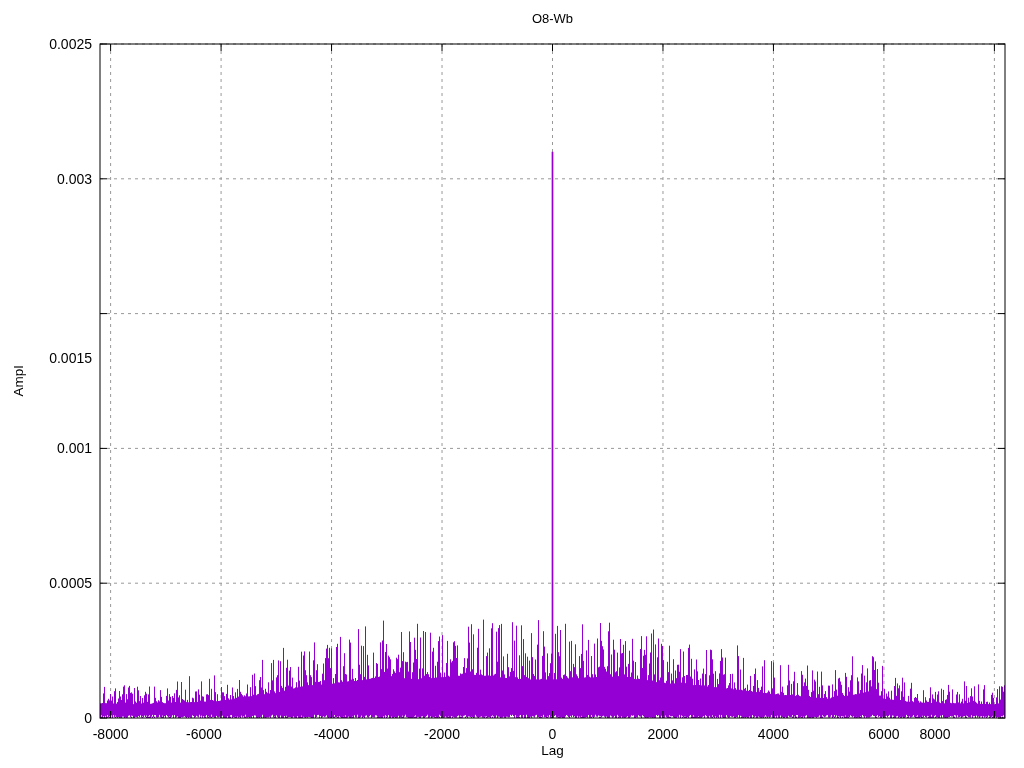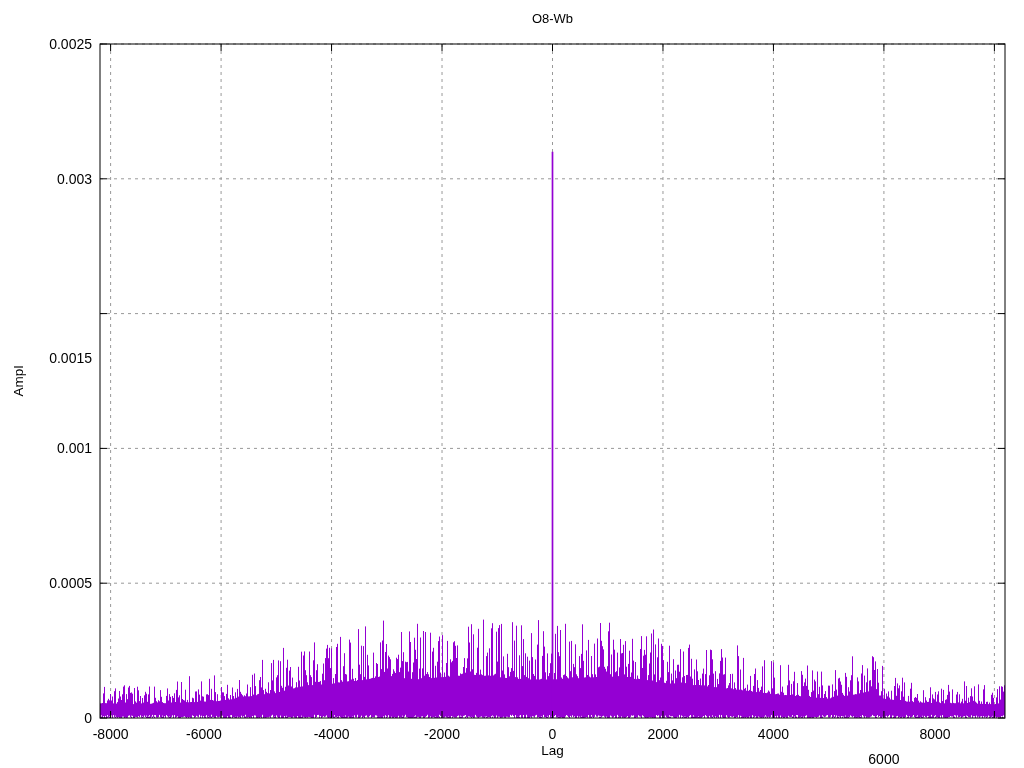--- a/index.html
+++ b/index.html
@@ -36,16 +36,16 @@
       <div class="lbl ytick" style="top: 305.6px; margin-top: 44px;">0.0015</div>
       <div class="lbl ytick" style="top: 170.8px;">0.003</div>
       <div class="lbl ytick" style="top: 36px;">0.0025</div>
       <div class="lbl xtick" style="left: 110.605px;">-8000</div>
       <div class="lbl xtick" style="left: 204px;">-6000</div>
       <div class="lbl xtick" style="left: 331.553px;">-4000</div>
       <div class="lbl xtick" style="left: 442.026px;">-2000</div>
       <div class="lbl xtick" style="left: 552.5px;">0</div>
       <div class="lbl xtick" style="left: 662.974px;">2000</div>
       <div class="lbl xtick" style="left: 773.447px;">4000</div>
-      <div class="lbl xtick" style="left: 883.921px; margin-top: 25px;">6000</div>
+      <div class="lbl xtick" style="left: 883.921px;">6000</div>
       <div class="lbl xtick" style="left: 935px;">8000</div>
     </div>
 </div>
 
 </body></html>

